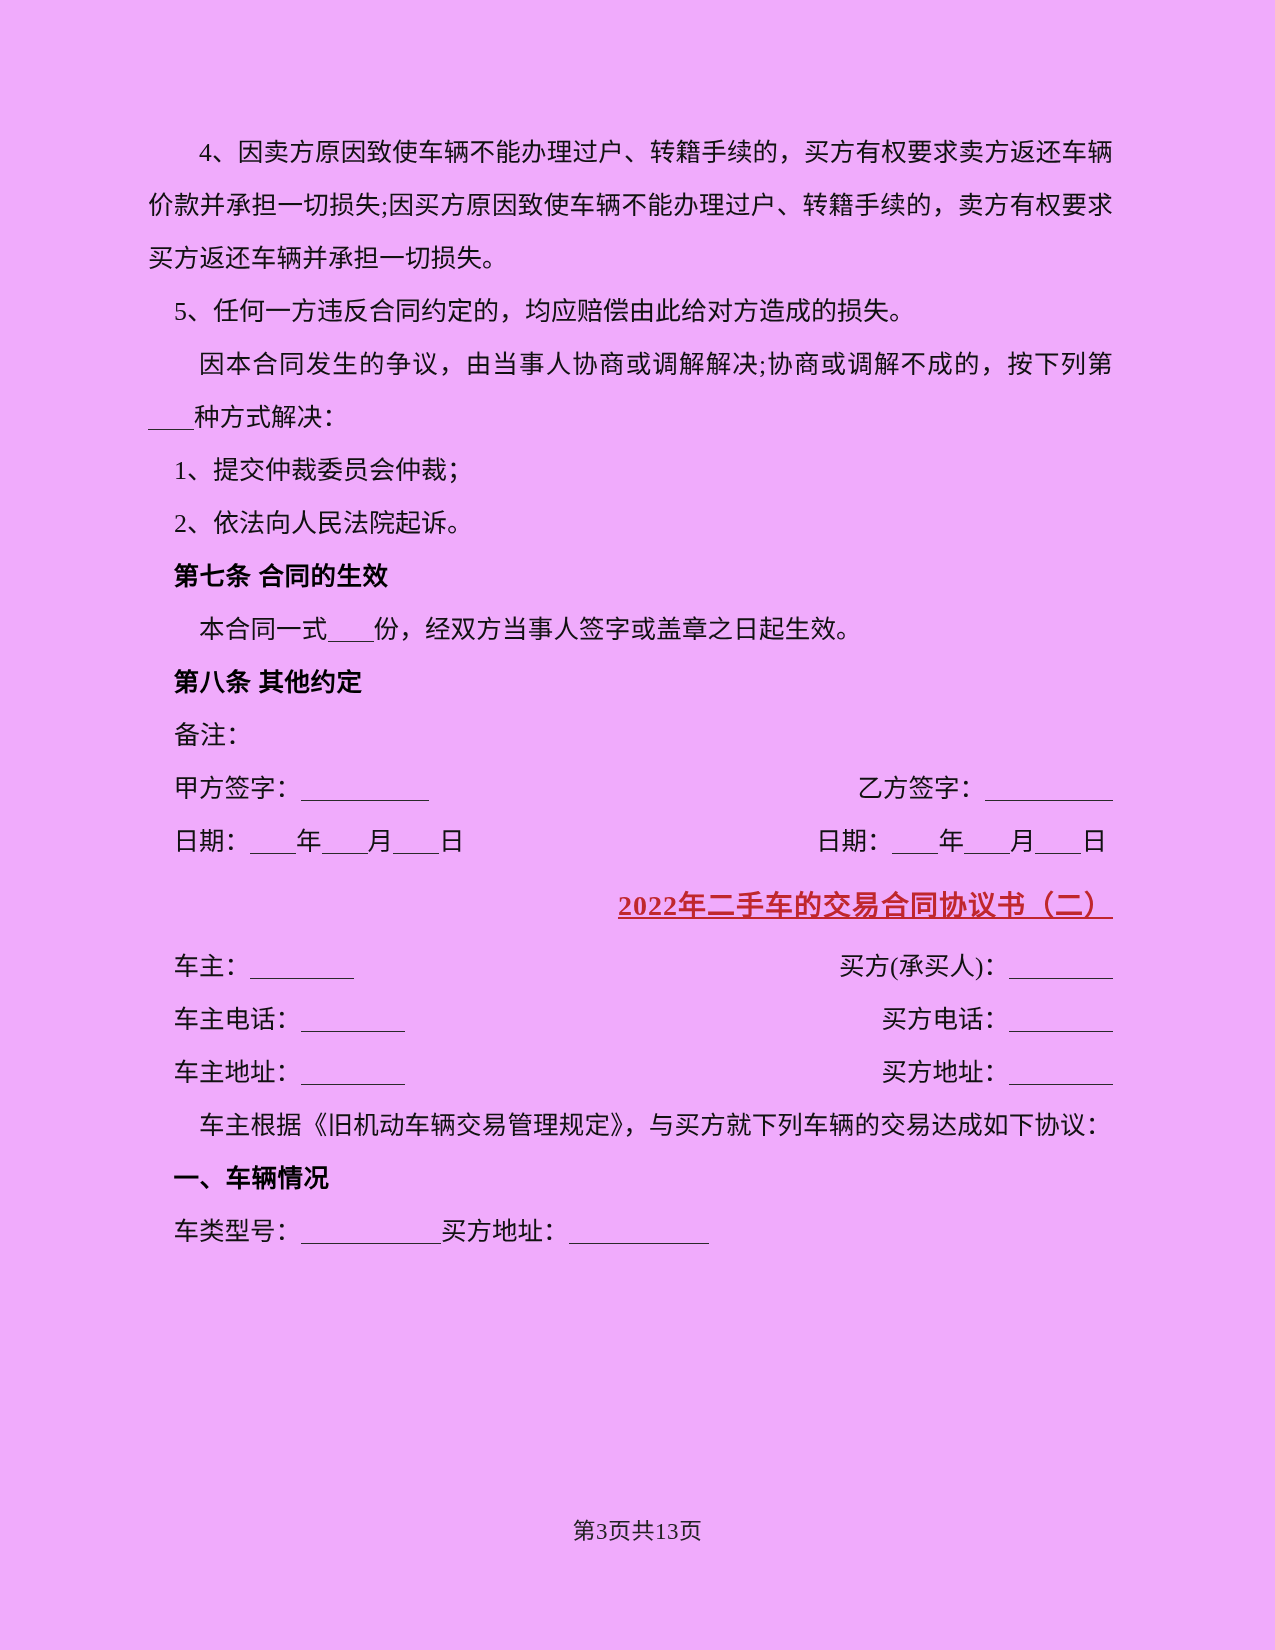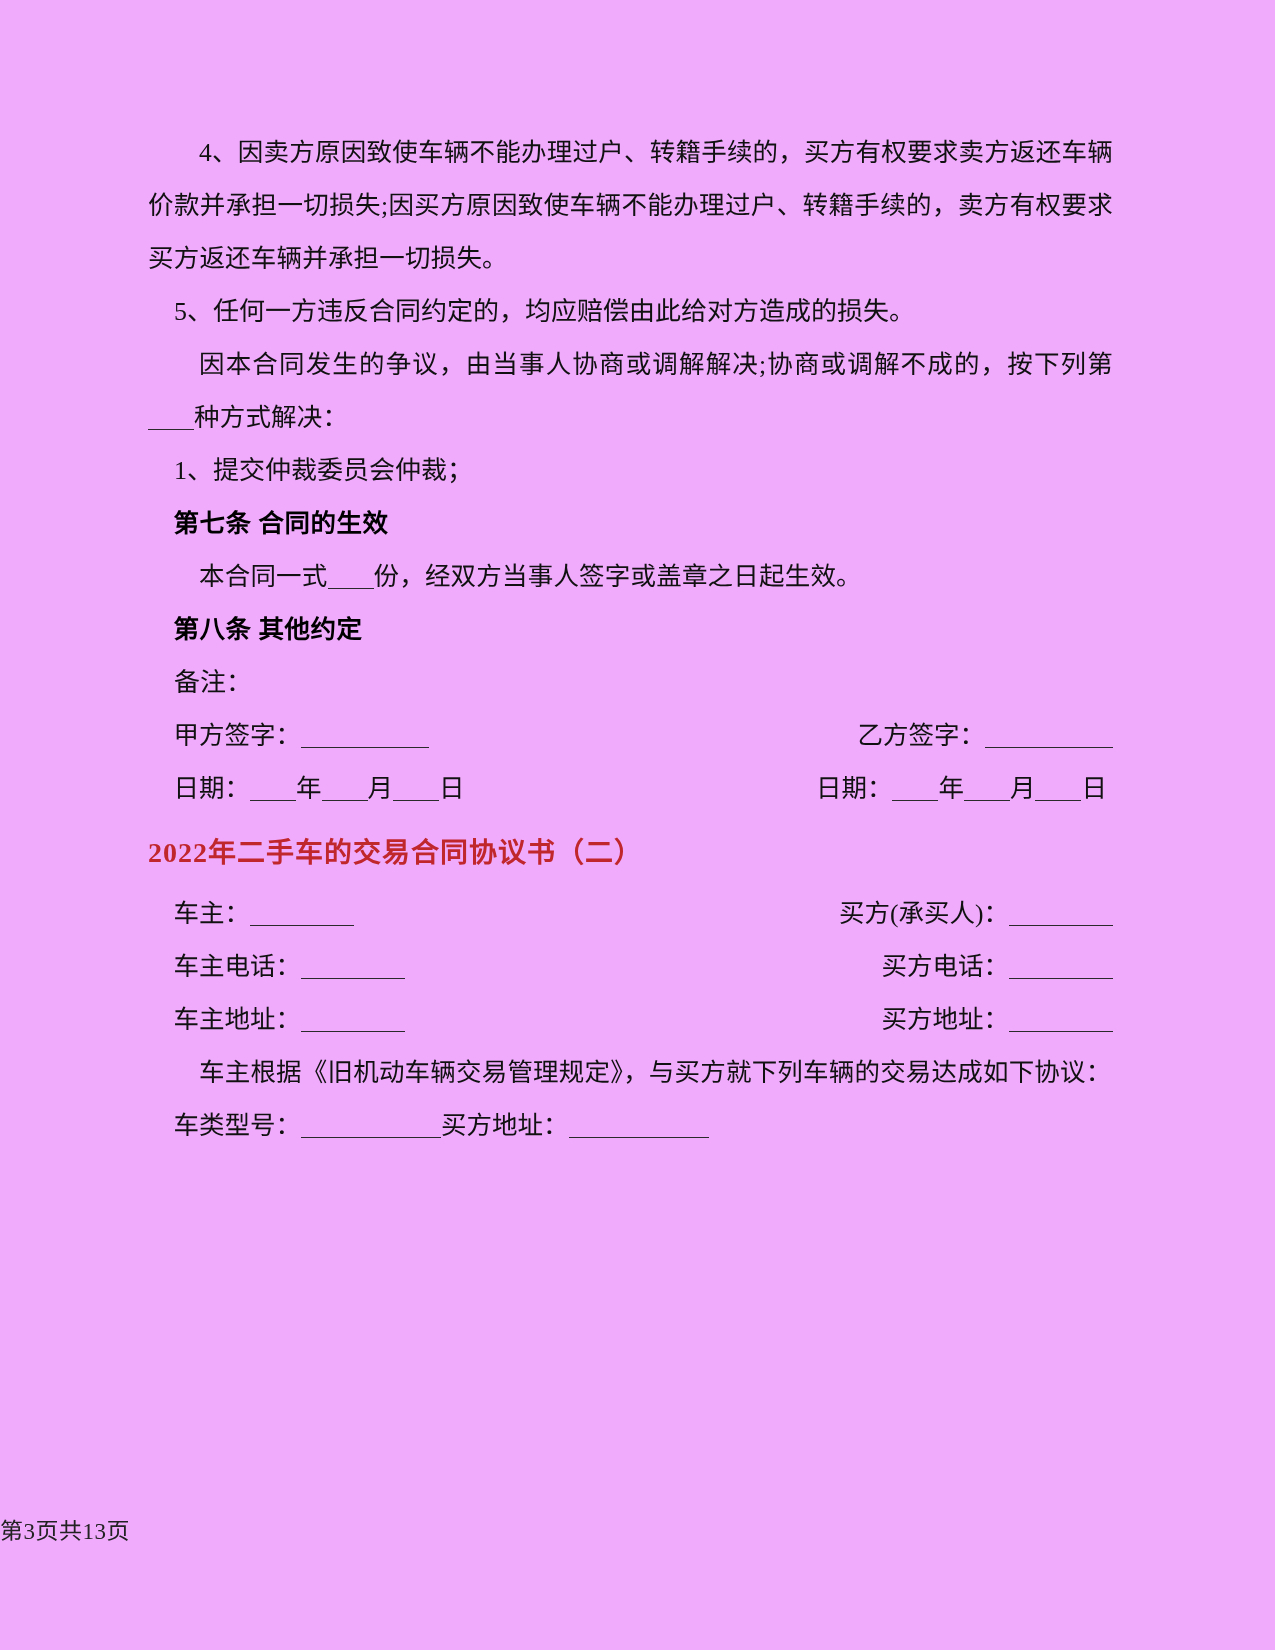--- a/index.html
+++ b/index.html
@@ -74,26 +74,27 @@
     border-bottom: 1.6px solid #2a2a2a;
     vertical-align: -4px;
   }
   .blank.b-sm { width: 46px; }
   .blank.b-md { width: 104px; }
   .blank.b-lg { width: 128px; }
   .blank.b-xl { width: 140px; }
 
   
   .red-title {
-    text-align: left;
+    text-align: right;
     font-size: 28px;
     line-height: 56px;
     font-weight: bold;
     letter-spacing: 1px;
     margin: 0;
+    text-decoration: underline;
   }
 
   
   .two-col {
     display: flex;
     width: 100%;
     font-size: 25.5px;
     line-height: 53px;
     color: #111111;
   }
@@ -121,20 +122,21 @@
     color: #111111;
     white-space: nowrap;
   }
 
   
   .footer {
     position: absolute;
     left: 0;
     top: 1512px;
     width: 1275px;
+    text-align: center;
     font-size: 23px;
     color: #222222;
     font-family: "Liberation Serif", "DejaVu Serif", serif;
     letter-spacing: 0.5px;
   }
 </style>
 </head>
 <body>
 
 <div class="page">
@@ -142,20 +144,21 @@
   <div class="content">
 
     <p class="para indent">4、因卖方原因致使车辆不能办理过户、转籍手续的，买方有权要求卖方返还车辆价款并承担一切损失;因买方原因致使车辆不能办理过户、转籍手续的，卖方有权要求买方返还车辆并承担一切损失。</p>
 
     <p class="list-item">5、任何一方违反合同约定的，均应赔偿由此给对方造成的损失。</p>
 
 
     <p class="para indent"><span>因本合同发生的争议，由当事人协商或调解解决;协商或调解不成的，按下列第</span><span class="blank b-sm"></span><span>种方式解决：</span></p>
 
     <p class="list-item">1、提交仲裁委员会仲裁；</p>
+    <p class="list-item">2、依法向人民法院起诉。</p>
 
     <p class="heading">第七条  合同的生效</p>
     <p class="para indent"><span>本合同一式</span><span class="blank b-sm"></span><span>份，经双方当事人签字或盖章之日起生效。</span></p>
 
     <p class="heading">第八条  其他约定</p>
     <p class="list-item">备注：</p>
 
     <div class="two-col">
       <div class="col-left"><span>甲方签字：</span><span class="blank b-lg"></span></div>
       <div class="col-right"><span>乙方签字：</span><span class="blank b-lg"></span></div>
@@ -182,20 +185,21 @@
       <div class="col-right"><span>买方电话：</span><span class="blank b-md"></span></div>
     </div>
 
     <div class="two-col">
       <div class="col-left"><span>车主地址：</span><span class="blank b-md"></span></div>
       <div class="col-right"><span>买方地址：</span><span class="blank b-md"></span></div>
     </div>
 
     <p class="para indent">车主根据《旧机动车辆交易管理规定》，与买方就下列车辆的交易达成如下协议：</p>
 
+    <p class="heading">一、车辆情况</p>
 
     <div class="field-row"><span>车类型号：</span><span class="blank b-xl"></span><span>买方地址：</span><span class="blank b-xl"></span></div>
 
   </div>
 
   <div class="footer">
     <span>第3页共13页</span>
   </div>
 
 </div>

